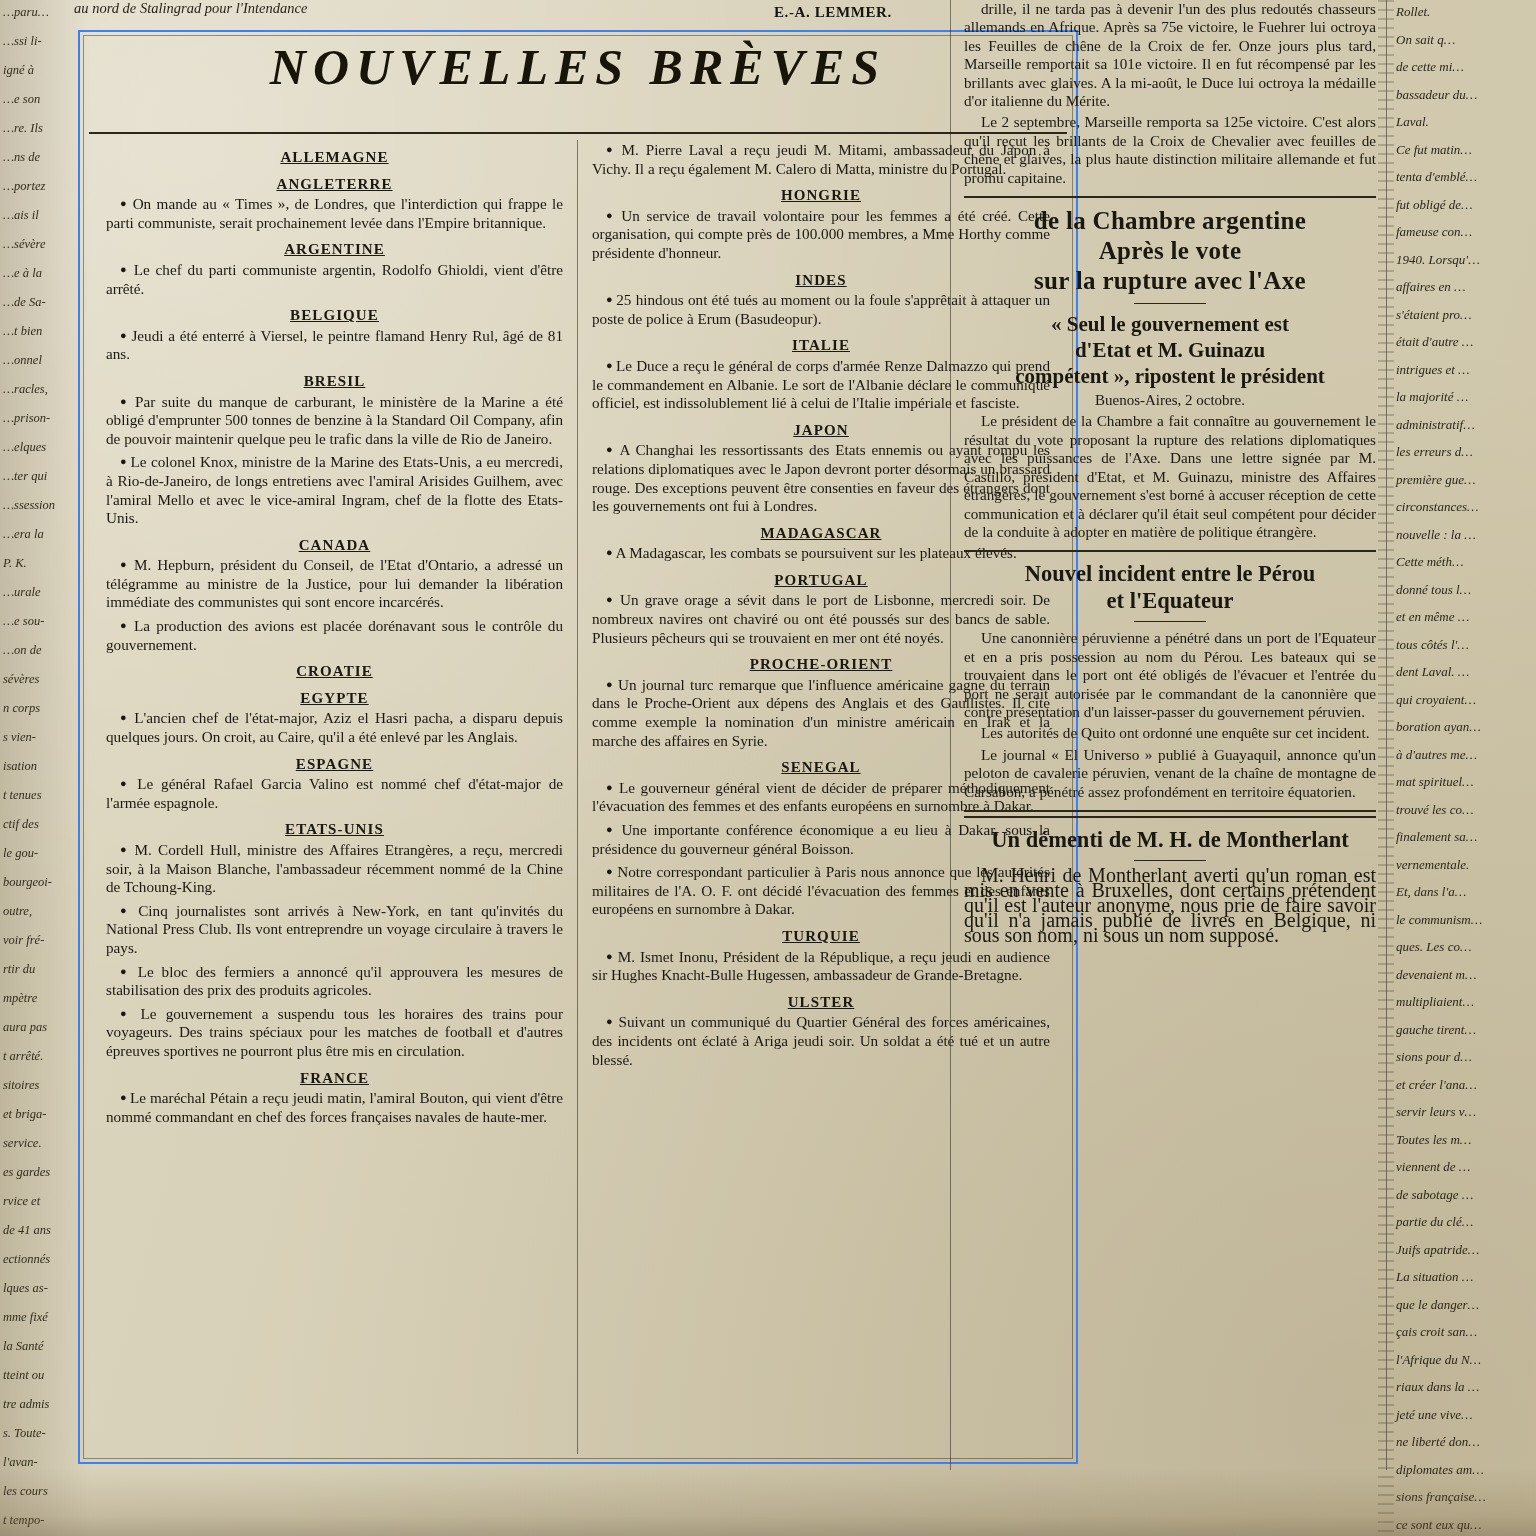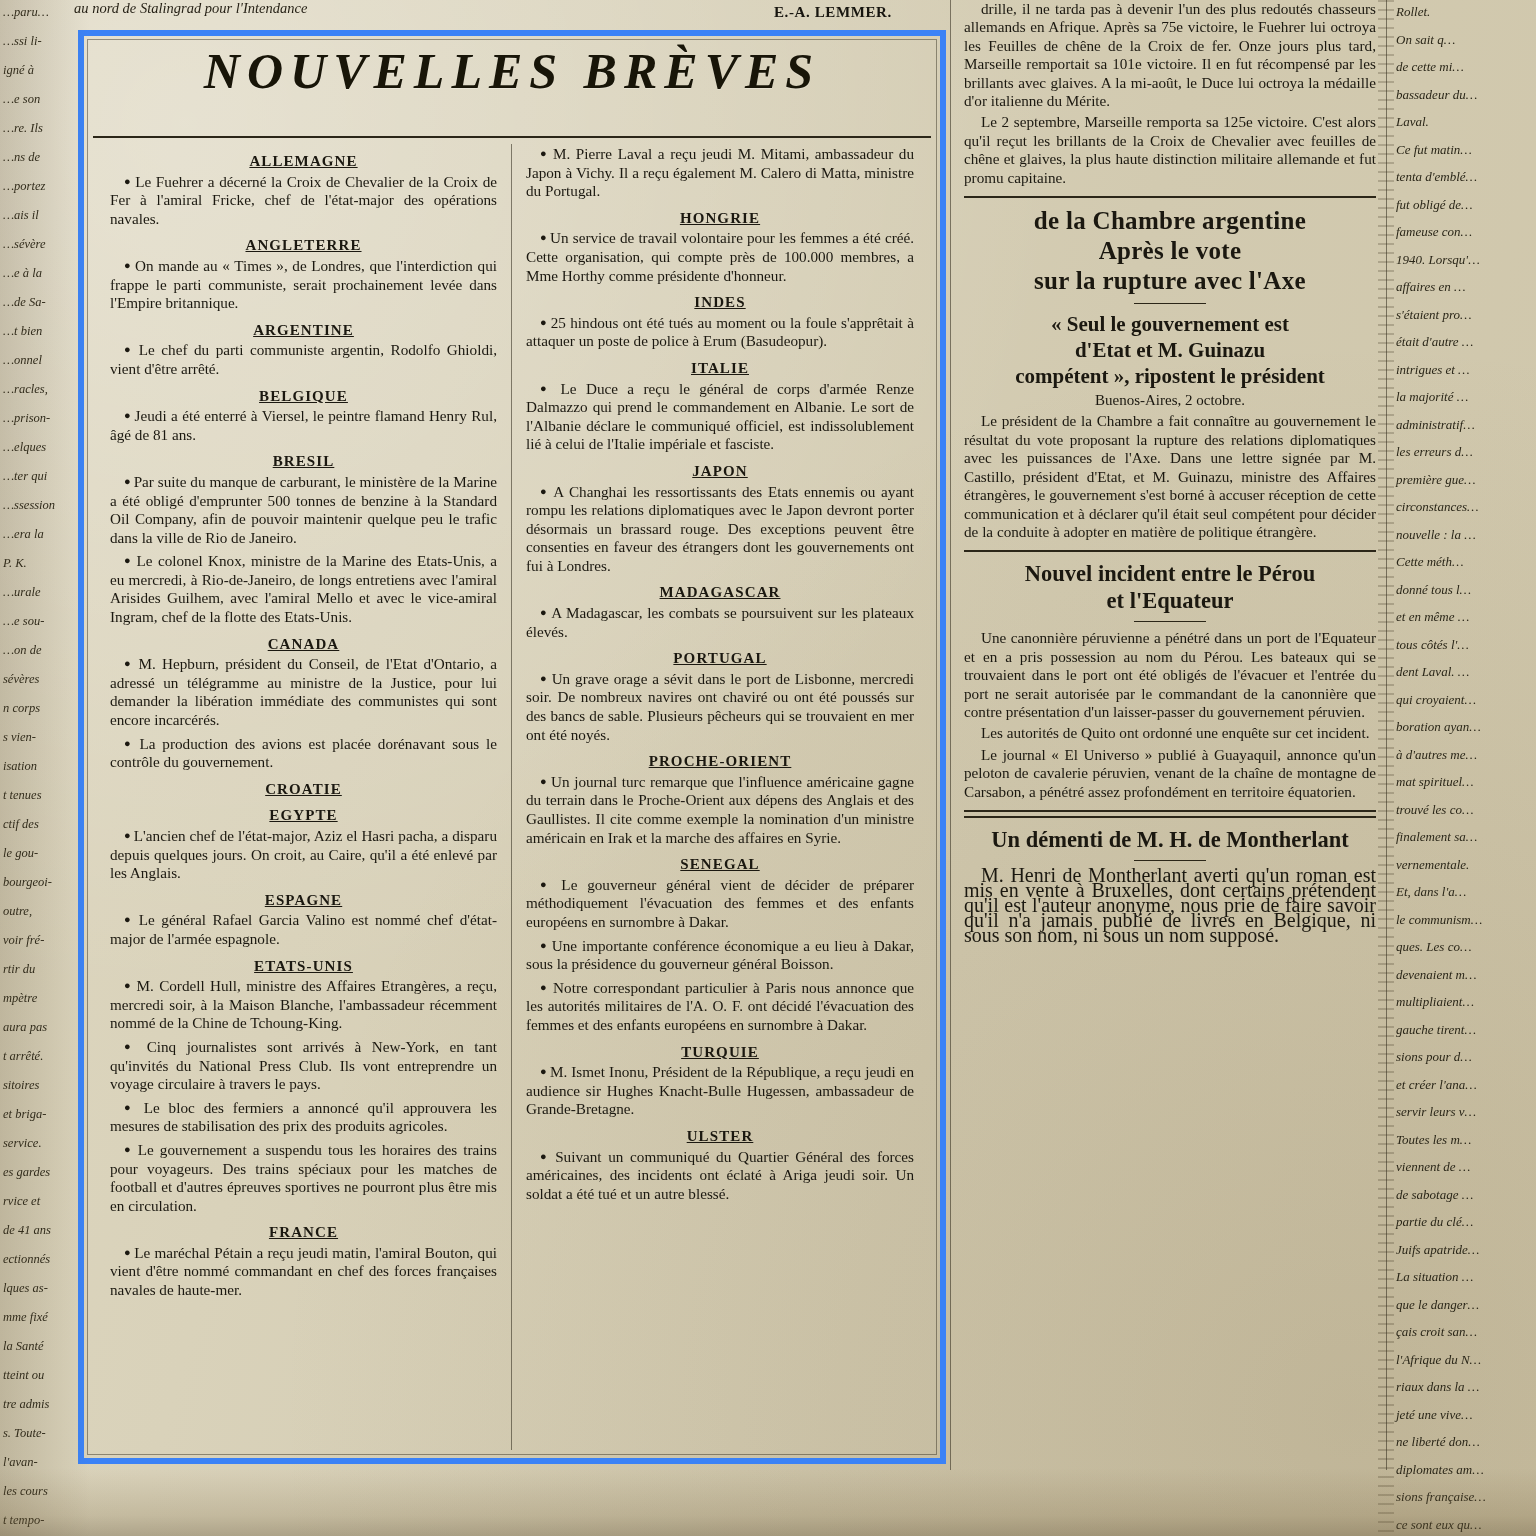--- a/index.html
+++ b/index.html
@@ -46,22 +46,22 @@
     position:absolute;left:0;top:0;width:520px;
     font-style:italic;color:#241f14;font-size:14.5px;
   }
   .topstrip .sig{
     position:absolute;left:700px;top:4px;
     font-weight:bold;letter-spacing:.6px;font-size:15px;
   }
 
   
   .frame{
-    position:absolute;left:78px;top:30px;width:868px;height:1434px;
-    border:6px solid #3b82f6;
+    position:absolute;left:78px;top:30px;width:1000px;height:1434px;
+    border:2px solid #3b82f6;
     box-sizing:border-box;
     background:transparent;
   }
   .frame:before{
     content:"";position:absolute;left:3px;top:3px;right:3px;bottom:3px;
     border:1px solid rgba(43,38,24,.45);
   }
   .masthead{
     position:absolute;left:0;top:6px;width:100%;
     text-align:center;
@@ -209,21 +209,20 @@
   <div class="l">au nord de Stalingrad pour l'Intendance</div>
   <div class="sig">E.-A. LEMMER.</div>
 </div>
 
 <div class="frame">
   <div class="masthead">NOUVELLES BRÈVES</div>
   <div class="mast-rule"></div>
   <div class="cols">
     <div class="col left" id="brefsLeft">
         <div class="ctry">ALLEMAGNE</div>
-        <p class="item">Le Fuehrer a décerné la Croix de Chevalier de la Croix de Fer à l'amiral Fricke, chef de l'état-major des opérations navales.</p>
         <div class="ctry">ANGLETERRE</div>
         <p class="item">On mande au « Times », de Londres, que l'interdiction qui frappe le parti communiste, serait prochainement levée dans l'Empire britannique.</p>
         <div class="ctry">ARGENTINE</div>
         <p class="item">Le chef du parti communiste argentin, Rodolfo Ghioldi, vient d'être arrêté.</p>
         <div class="ctry">BELGIQUE</div>
         <p class="item">Jeudi a été enterré à Viersel, le peintre flamand Henry Rul, âgé de 81 ans.</p>
         <div class="ctry">BRESIL</div>
         <p class="item">Par suite du manque de carburant, le ministère de la Marine a été obligé d'emprunter 500 tonnes de benzine à la Standard Oil Company, afin de pouvoir maintenir quelque peu le trafic dans la ville de Rio de Janeiro.</p>
         <p class="item">Le colonel Knox, ministre de la Marine des Etats-Unis, a eu mercredi, à Rio-de-Janeiro, de longs entretiens avec l'amiral Arisides Guilhem, avec l'amiral Mello et avec le vice-amiral Ingram, chef de la flotte des Etats-Unis.</p>
         <div class="ctry">CANADA</div>

